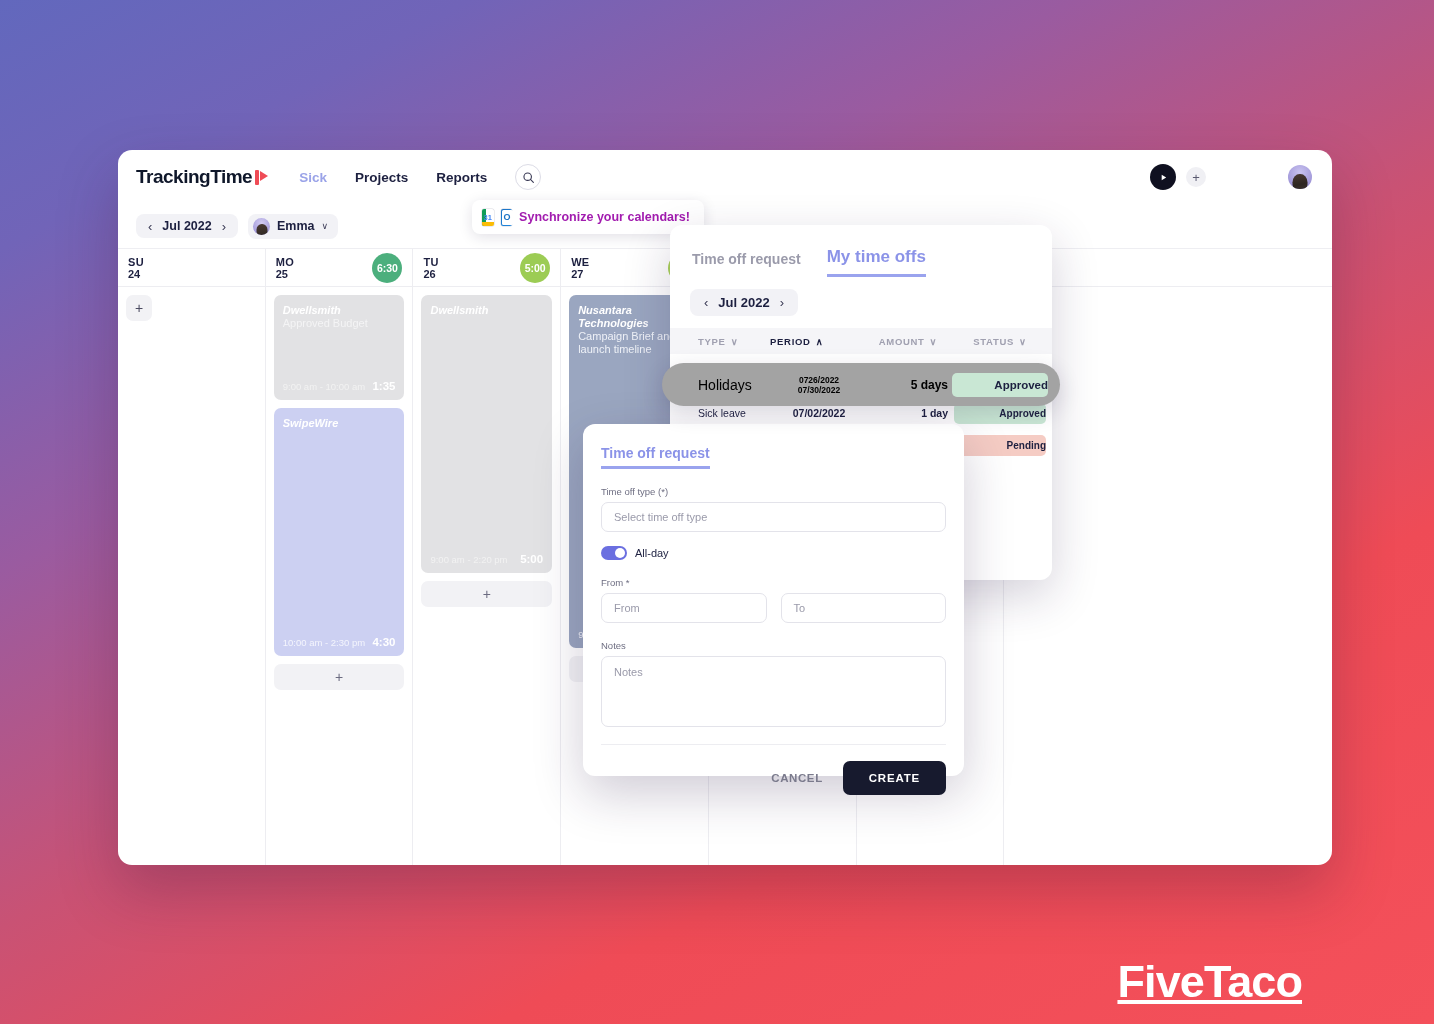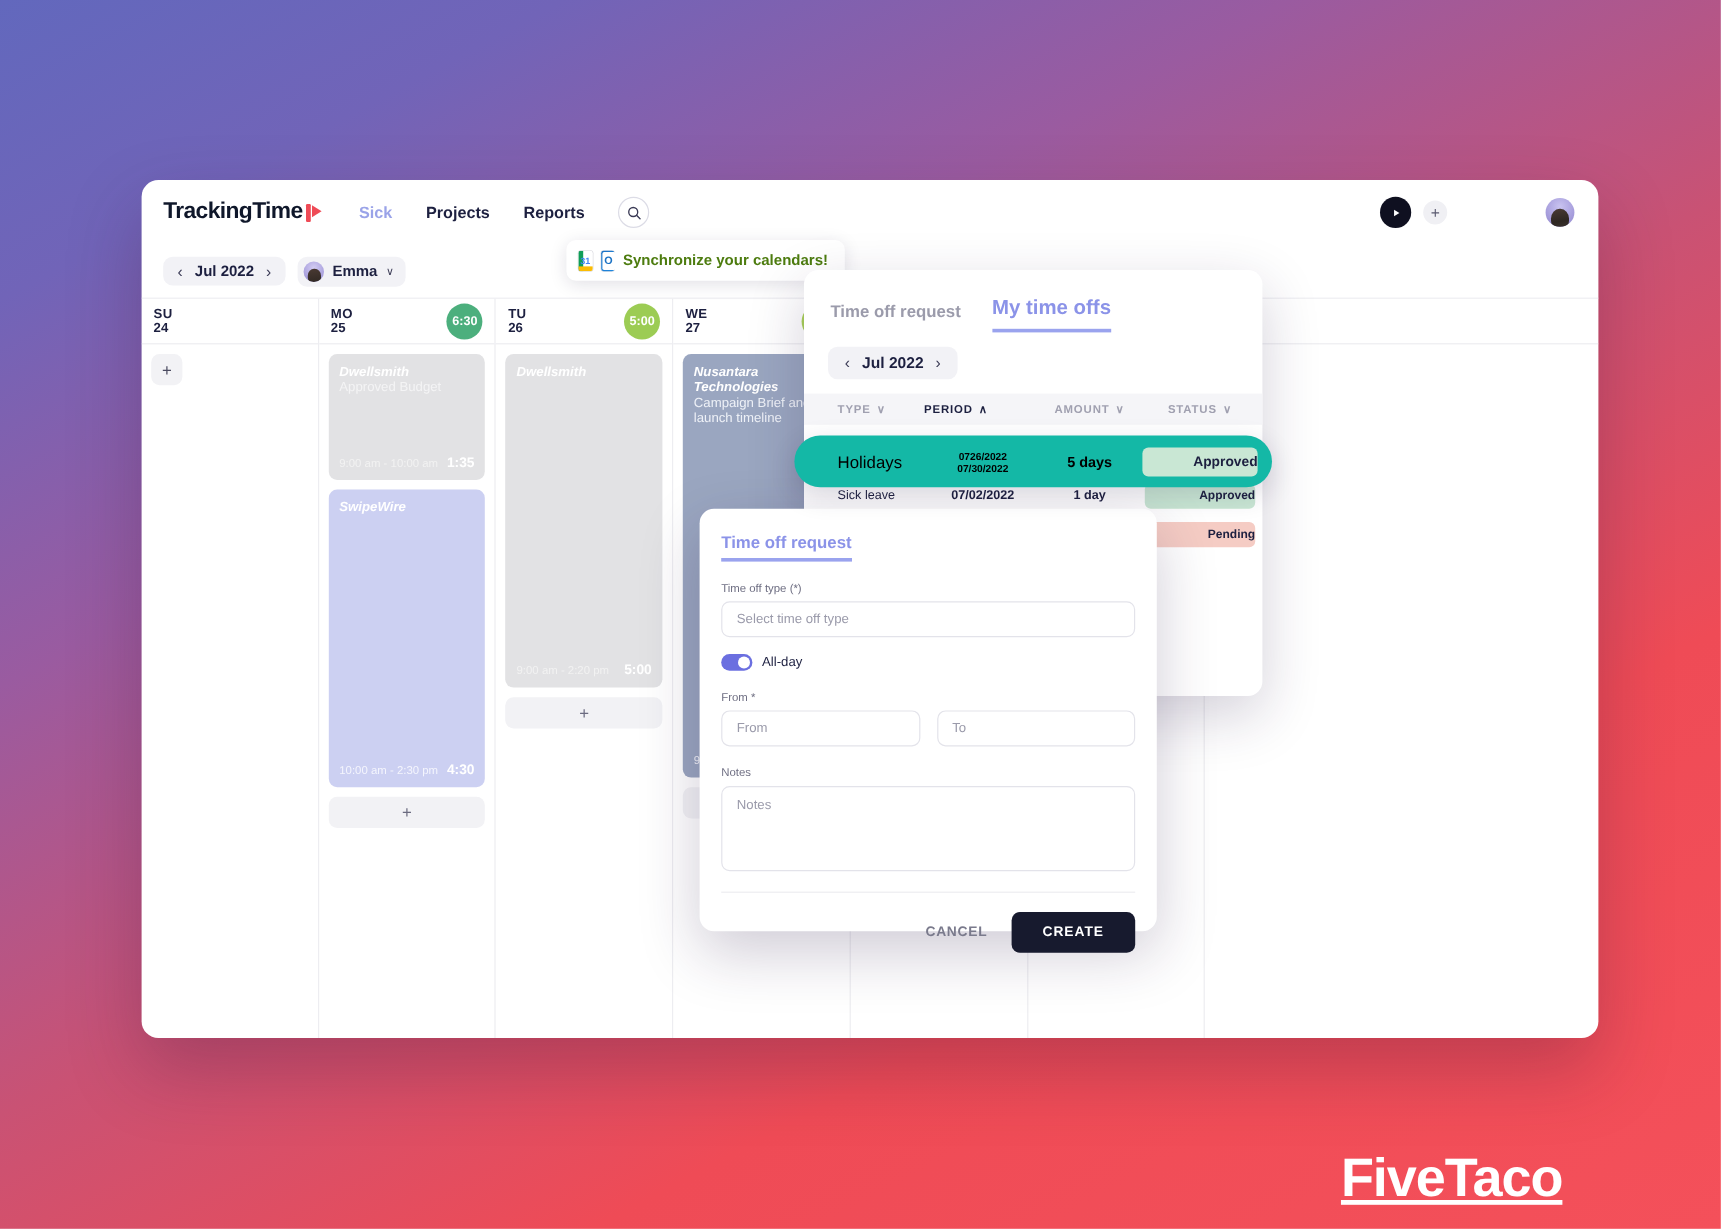--- a/index.html
+++ b/index.html
@@ -133,21 +133,21 @@
   .outlook-icon {
     width: 17px; height: 17px; border-radius: 2px;
     background: linear-gradient(135deg,#1b72c4 0%, #1f88df 100%);
     position: relative; box-shadow: 0 0 0 .5px #d7d7dd;
   }
   .outlook-icon::before {
     content:"O"; position:absolute; left:1px; top:1px;
     width: 11px; height: 15px; background: #fff; border-radius: 1.5px;
     color:#1b72c4; font-size:9px; font-weight:bold; text-align:center; line-height:15px;
   }
-  .sync-text { font-size: 12.5px; font-weight: bold; color: #4d7c0f; white-space: nowrap; }
+  .sync-text { font-size: 12.5px; font-weight: bold; color: #a21caf; white-space: nowrap; }
 
   
   .calendar { display: flex; height: 635px; border-top: 1px solid #eeeef2; }
   .day-col {
     width: 155px; border-right: 1px solid #ededf1;
     display: flex; flex-direction: column;
   }
   .day-col.last { width: 344px; border-right: none; }
   .day-head {
     height: 38px; display: flex; align-items: center;
@@ -225,34 +225,34 @@
     background: #f5f5f8; height: 26px; display: flex; align-items: center;
     font-size: 9.5px; font-weight: bold; letter-spacing: .7px; color: #a0a0b0;
   }
   .toff-head .th { display: flex; align-items: center; gap: 5px; cursor: pointer; }
   .toff-head .th.active { color: #1d2040; }
   .toff-row {
     height: 32px; display: flex; align-items: center; font-size: 10.5px; color: #1d2040;
   }
   .c-type   { width: 100px; padding-left: 28px; }
   .c-period { width: 98px; text-align: center; font-weight: bold; }
-  .c-amount { width: 80px; text-align: center; font-weight: bold; }
+  .c-amount { width: 80px; text-align: right; font-weight: bold; }
   .c-status { width: 104px; display: flex; justify-content: center; }
   .badge {
     border-radius: 5px; font-size: 10px; font-weight: bold; color: #1d2040;
     padding: 5px 0; width: 92px; text-align: right;
   }
   .badge.approved { background: #c9e7d4; }
   .badge.pending  { background: #f5ccc4; }
 
   
   .toff-row-hl {
     position: absolute; left: -8px; top: 138px;
     width: 398px; height: 43px;
-    background: #14b8a6; border-radius: 22px;
+    background: #a3a3a3; border-radius: 22px;
     box-shadow: 0 7px 22px rgba(40,25,70,.16);
     display: flex; align-items: center; z-index: 5;
   }
   .toff-row-hl .c-type { width: 108px; padding-left: 36px; font-size: 14px; }
   .toff-row-hl .c-period { width: 98px; font-size: 8.5px; line-height: 10px; }
   .toff-row-hl .c-amount { width: 80px; font-size: 12px; }
   .toff-row-hl .c-status { width: 104px; }
   .toff-row-hl .badge { font-size: 11.5px; padding: 6px 0; width: 96px; }
 
   

